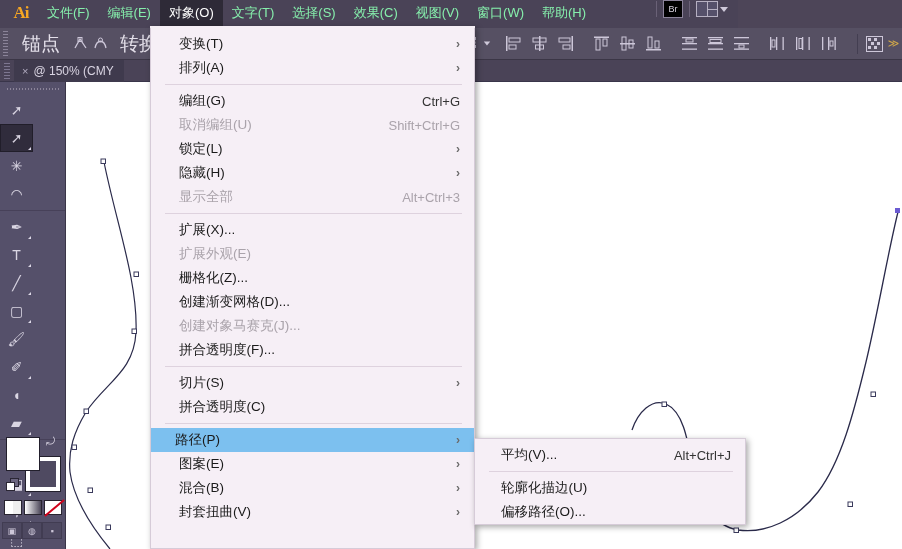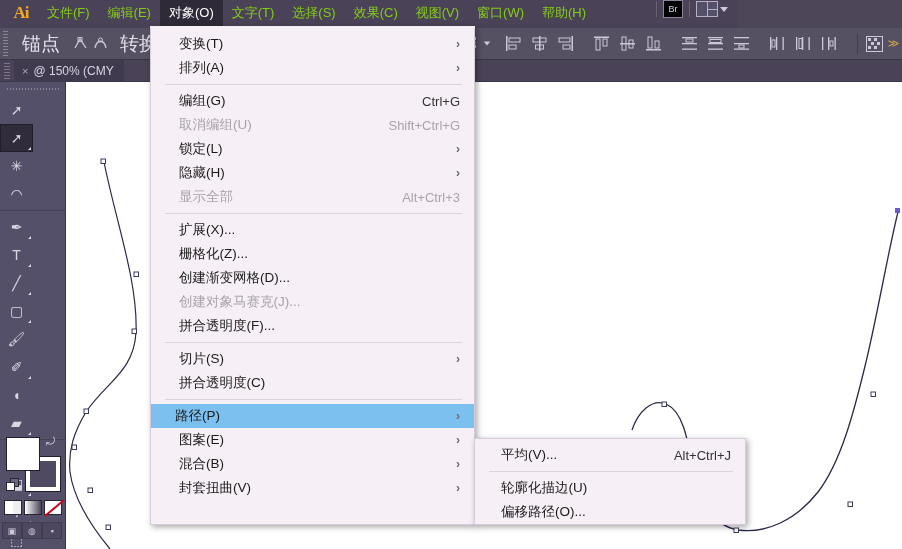--- a/index.html
+++ b/index.html
@@ -23,21 +23,21 @@
   #ai-logo {
     width:34px; height:26px; margin-left:4px;
     display:flex; align-items:center; justify-content:center;
     color:#f5a623; font-weight:bold; font-size:17px;
     font-family:"Liberation Serif", serif;
     letter-spacing:-1px;
   }
   .menu-top {
     height:26px; padding:0 9px;
     display:flex; align-items:center;
-    font-size:13px; color:#84cc16;
+    font-size:13px; color:#86efac;
     white-space:nowrap;
   }
   .menu-top.active { background:#2e2a37; color:#ffffff; }
   #menubar-right { margin-left:auto; display:flex; align-items:center; gap:6px; padding-right:10px; }
   .mb-sep { width:1px; height:16px; background:#6a6177; }
   .mb-icon {
     width:20px; height:18px; border:1px solid #8b839a;
     display:flex; align-items:center; justify-content:center;
     font-size:9px; color:#d6d1de; background:#000000;
   }
@@ -495,20 +495,23 @@
         <span class="arrow">›</span>
       </div>
       <div class="mi dis">
         <span>显示全部</span>
         <span class="sc">Alt+Ctrl+3</span>
       </div>
       <div class="msep"></div>
       <div class="mi">
         <span>扩展(X)...</span>
       </div>
+      <div class="mi dis">
+        <span>扩展外观(E)</span>
+      </div>
       <div class="mi">
         <span>栅格化(Z)...</span>
       </div>
       <div class="mi">
         <span>创建渐变网格(D)...</span>
       </div>
       <div class="mi dis">
         <span>创建对象马赛克(J)...</span>
       </div>
       <div class="mi">

